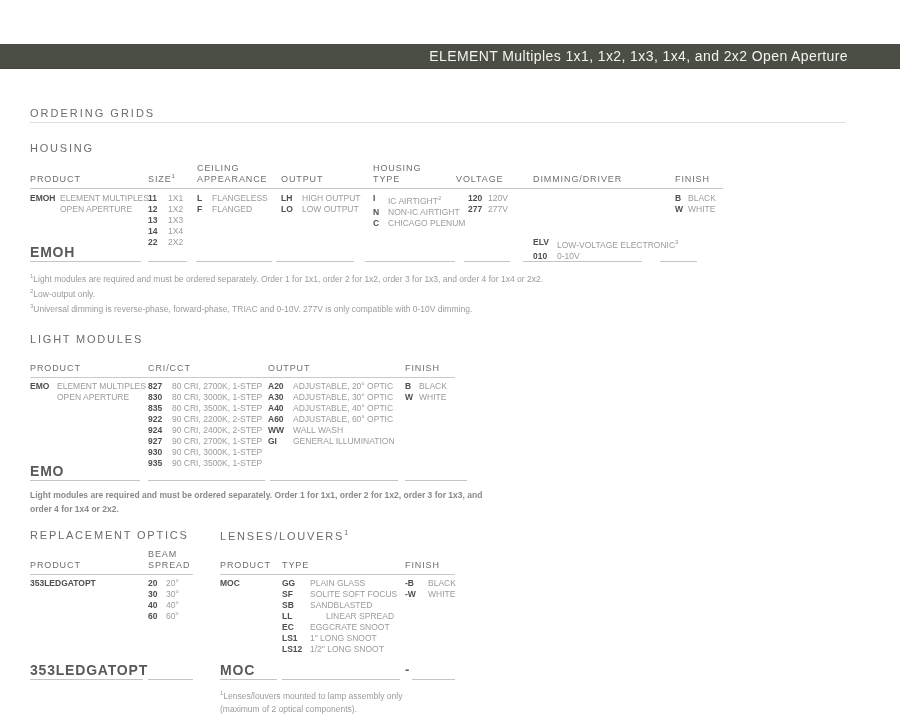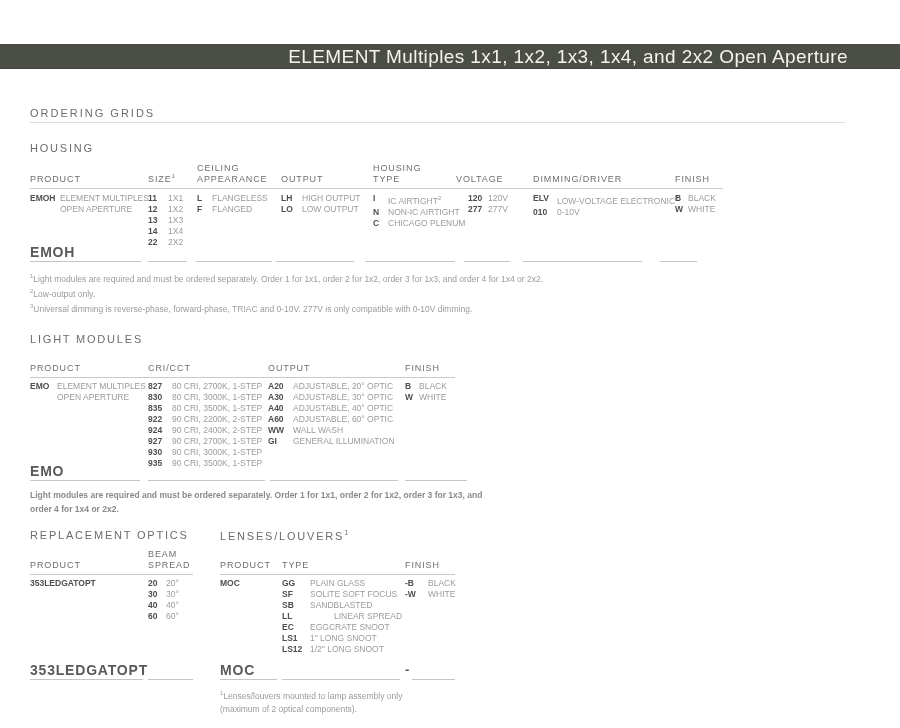--- a/index.html
+++ b/index.html
@@ -11,21 +11,21 @@
   }
   .abs { position:absolute; }
 
   
   .topbar {
     position:absolute; left:0; top:44px; width:900px; height:25px;
     background:#4b4e45; border-bottom:1px solid #42453d;
   }
   .topbar-title {
     position:absolute; right:52px; top:0; height:25px; line-height:25px;
-    color:#f3f3f0; font-size:19px; letter-spacing:0.4px; white-space:nowrap;
+    color:#f3f3f0; font-size:14px; letter-spacing:0.4px; white-space:nowrap;
   }
 
   .page-label {
     color:#6c6c6c; font-size:11px; letter-spacing:2px; white-space:nowrap;
   }
   .rule { position:absolute; border-top:1px solid #dcdcdc; height:0; }
 
   .sec-title {
     position:absolute; color:#6c6c6c; font-size:11px; letter-spacing:1.8px; white-space:nowrap;
   }
@@ -153,21 +153,21 @@
   <div class="col" style="left:438px;">
     <div class="opt">
         <span class="code" style="width:20px;">120</span>
         <span class="val">120V</span>
       </div>
     <div class="opt">
         <span class="code" style="width:20px;">277</span>
         <span class="val">277V</span>
       </div>
   </div>
-  <div class="col" style="left:503px;">
+  <div class="col" style="left:503px;margin-top:44px;">
     <div class="opt">
         <span class="code" style="width:24px;">ELV</span>
         <span class="val"><span>LOW-VOLTAGE ELECTRONIC</span><sup>3</sup></span>
       </div>
     <div class="opt">
         <span class="code" style="width:24px;">010</span>
         <span class="val">0-10V</span>
       </div>
   </div>
   <div class="col" style="left:645px;">
@@ -351,21 +351,21 @@
       </div>
     <div class="opt">
         <span class="code" style="width:28px;">SF</span>
         <span class="val">SOLITE SOFT FOCUS</span>
       </div>
     <div class="opt">
         <span class="code" style="width:28px;">SB</span>
         <span class="val">SANDBLASTED</span>
       </div>
     <div class="opt">
-        <span class="code" style="width:52px;">LL</span>
+        <span class="code" style="width:44px;">LL</span>
         <span class="val">LINEAR SPREAD</span>
       </div>
     <div class="opt">
         <span class="code" style="width:28px;">EC</span>
         <span class="val">EGGCRATE SNOOT</span>
       </div>
     <div class="opt">
         <span class="code" style="width:28px;">LS1</span>
         <span class="val">1" LONG SNOOT</span>
       </div>

